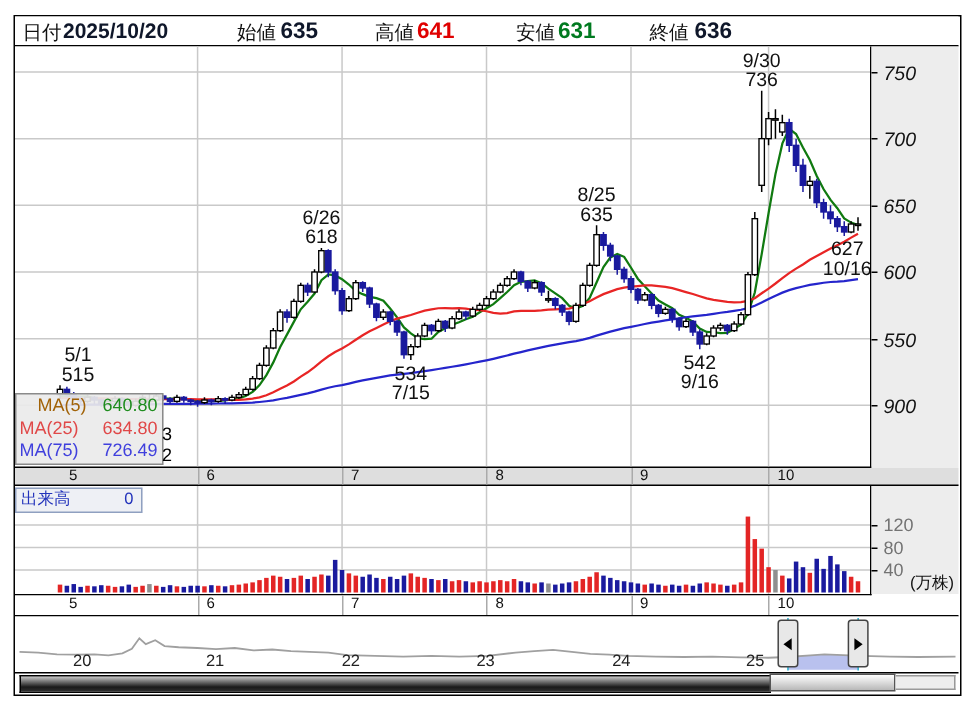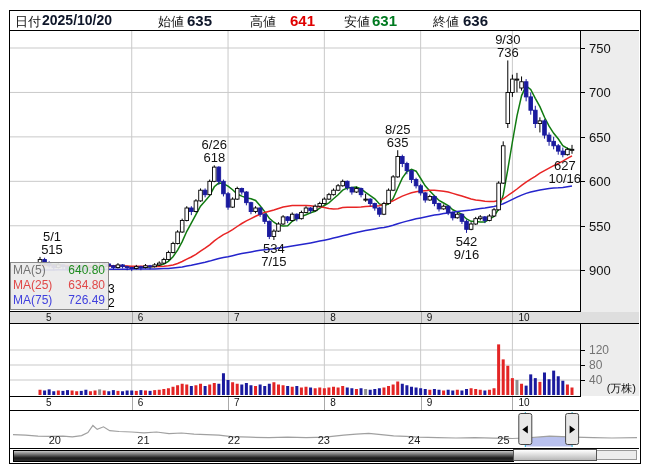--- a/index.html
+++ b/index.html
@@ -7,21 +7,21 @@
          font-family:"Liberation Sans","DejaVu Sans",sans-serif;overflow:hidden;}
   .abs{position:absolute;}
   #frame{left:9px;top:10px;width:630px;height:452px;border:1px solid #000;background:#fff;}
   
   #infobar{left:10px;top:11px;width:629px;height:19px;background:#fff;border-bottom:1px solid #000;}
   .ib-lbl{position:absolute;top:2px;font-size:13px;color:#111;white-space:nowrap;}
   .ib-val{position:absolute;top:1px;font-size:15px;font-weight:bold;color:#0f172a;white-space:nowrap;}
   
   #priceArea{left:10px;top:31px;width:570px;height:280px;border-right:1px solid #000;border-bottom:1px solid #000;background:#fff;}
   #priceAxis{left:581px;top:31px;width:58px;height:281px;background:#ededed;}
-  .ytick-lbl{position:absolute;left:8px;font-size:13px;color:#111;}
+  .ytick-lbl{position:absolute;left:8px;font-size:13px;color:#111;font-style:italic;}
   .ytick-mark{position:absolute;left:0;width:4px;height:1px;background:#000;}
   
   #strip1{left:10px;top:312px;width:629px;height:11px;background:#dedede;border-bottom:1px solid #000;}
   #strip2{left:10px;top:397px;width:629px;height:13px;background:#ffffff;border-bottom:1px solid #000;}
   .m-lbl{position:absolute;top:0;font-size:10px;color:#111;}
   .m-tick{position:absolute;top:0;width:1px;height:100%;background:#aaa;}
   
   #volArea{left:10px;top:324px;width:570px;height:72px;border-right:1px solid #000;border-bottom:1px solid #000;background:#fff;}
   #volAxis{left:581px;top:324px;width:58px;height:72px;background:#ededed;}
   .vtick-lbl{position:absolute;left:8px;font-size:12px;color:#737373;}
@@ -50,21 +50,21 @@
 
 <div id="stage">
   <div id="frame" class="abs"></div>
 
   <div id="infobar" class="abs">
     <span class="ib-lbl" style="left:5px">日付</span>
     <span class="ib-val" style="left:32px;font-size:14px">2025/10/20</span>
     <span class="ib-lbl" style="left:148px">始値</span>
     <span class="ib-val" style="left:177px" id="v-open">635</span>
     <span class="ib-lbl" style="left:240px">高値</span>
-    <span class="ib-val" style="left: 268px; color: rgb(224, 0, 0); margin-left: 12px;" id="v-high">641</span>
+    <span class="ib-val" style="left: 268px; color: rgb(224, 0, 0);" id="v-high">641</span>
     <span class="ib-lbl" style="left:334px">安値</span>
     <span class="ib-val" style="left: 362px; color: rgb(0, 122, 32);" id="v-low">631</span>
     <span class="ib-lbl" style="left:423px">終値</span>
     <span class="ib-val" style="left:453px" id="v-close">636</span>
   </div>
 
   <div id="priceArea" class="abs">
     <svg id="priceSvg" width="570" height="280">
         <g>
           <line x1="0" y1="17" x2="570" y2="17" stroke="#c9c9c9" stroke-width="1"></line>
@@ -358,21 +358,21 @@
       <div class="ytick-mark" style="top: 150.335px;"></div>
       <div class="ytick-lbl" style="top: 143.335px;">600</div>
       <div class="ytick-mark" style="top: 194.78px;"></div>
       <div class="ytick-lbl" style="top: 187.78px;">550</div>
       <div class="ytick-mark" style="top: 239.225px;"></div>
       <div class="ytick-lbl" style="top: 232.225px;">900</div>
     </div>
 
   <div id="maLegend" class="abs">
     <div class="ma-row">
-      <span class="ma-lbl" id="ma0l" style="color: #737373;">MA(5)</span>
+      <span class="ma-lbl" id="ma0l" style="color: #a16207; margin-left: 12px;">MA(5)</span>
       <span class="ma-val" id="ma0v" style="color: rgb(30, 140, 30);">640.80</span>
     </div>
     <div class="ma-row">
       <span class="ma-lbl" id="ma1l" style="color: rgb(224, 72, 72);">MA(25)</span>
       <span class="ma-val" id="ma1v" style="color: rgb(224, 72, 72);">634.80</span>
     </div>
     <div class="ma-row">
       <span class="ma-lbl" id="ma2l" style="color: rgb(64, 64, 221);">MA(75)</span>
       <span class="ma-val" id="ma2v" style="color: rgb(64, 64, 221);">726.49</span>
     </div>
@@ -527,20 +527,24 @@
   </div>
   <div id="volAxis" class="abs">
     <span id="volUnit">(万株)</span>
   <div class="vtick-mark" style="top: 26px;"></div>
       <div class="vtick-lbl" style="top: 19px;">120</div>
       <div class="vtick-mark" style="top: 41px;"></div>
       <div class="vtick-lbl" style="top: 34px;">80</div>
       <div class="vtick-mark" style="top: 56px;"></div>
       <div class="vtick-lbl" style="top: 49px;">40</div>
     </div>
+  <div id="volLegend" class="abs">
+    <span id="volLegendLbl">出来高</span>
+    <span id="volLegendVal">0</span>
+  </div>
 
   <div id="strip2" class="abs">
       <div class="m-lbl" style="left: 36px;">5</div>
       <div class="m-tick" style="left: 121.724px;"></div>
       <div class="m-lbl" style="left: 127.724px;">6</div>
       <div class="m-tick" style="left: 218.034px;"></div>
       <div class="m-lbl" style="left: 224.034px;">7</div>
       <div class="m-tick" style="left: 314.345px;"></div>
       <div class="m-lbl" style="left: 320.345px;">8</div>
       <div class="m-tick" style="left: 410.655px;"></div>

